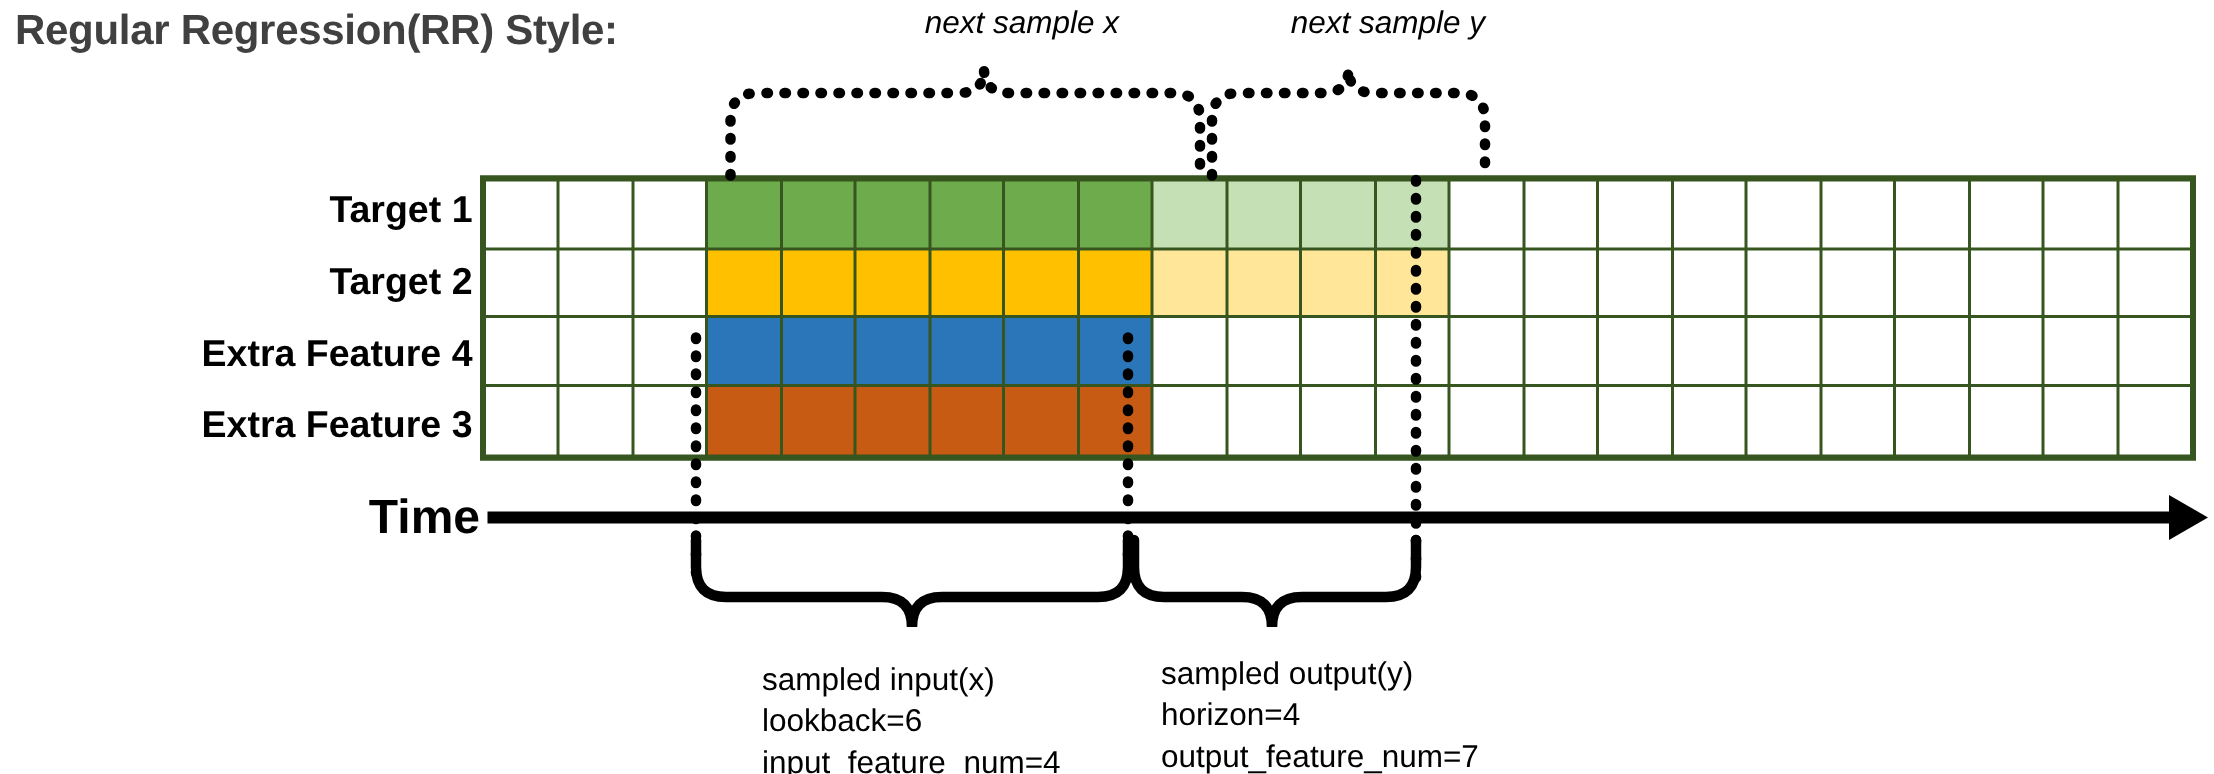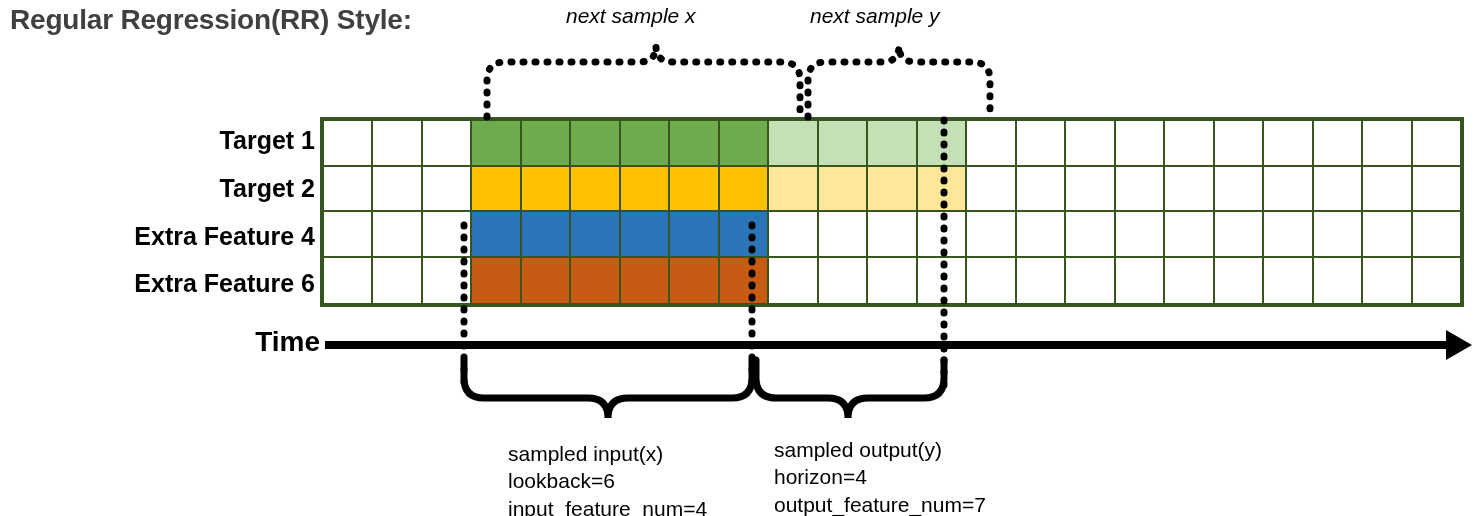--- a/index.html
+++ b/index.html
@@ -48,47 +48,47 @@
   }
   .gcell:last-child{margin-right:0;}
   .grow:last-child .gcell{margin-bottom:0;}
 
   
   #overlay{position:absolute;left:0;top:0;width:1476px;height:516px;pointer-events:none;}
 
   .anno{
     position:absolute;
     font-size:21px;font-style:italic;font-weight:500;color:#000;
-    white-space:nowrap;text-align:left;
+    white-space:nowrap;text-align:right;
   }
 
   .caption{
     position:absolute;
     font-size:21px;color:#000;
     white-space:nowrap;line-height:1.30;margin-top:16px;
   }
   .caption div{white-space:nowrap;}
 
   .timelabel{
     position:absolute;left:150px;top:326px;width:170px;
-    text-align:right;font-size:28px;font-weight:700;color:#000;
+    text-align:right;font-size:32px;font-weight:700;color:#000;
   }
 </style>
 </head>
 <body>
 
 <div id="stage">
 
   <div class="title">Regular Regression(RR) Style:</div>
 
   <div class="labels">
     <div class="rowlabel" style="top:126px;">Target 1</div>
     <div class="rowlabel" style="top:174px;">Target 2</div>
     <div class="rowlabel" style="top:222px;">Extra Feature 4</div>
-    <div class="rowlabel" style="top:269px;">Extra Feature 6</div>
+    <div class="rowlabel" style="top:269px;">Extra Feature 3</div>
   </div>
 
   <div id="grid">
       <div class="grow">
         <div class="gcell" style="background: rgb(255, 255, 255);"></div>
         <div class="gcell" style="background: rgb(255, 255, 255);"></div>
         <div class="gcell" style="background: rgb(255, 255, 255);"></div>
         <div class="gcell" style="background: rgb(109, 171, 76);"></div>
         <div class="gcell" style="background: rgb(109, 171, 76);"></div>
         <div class="gcell" style="background: rgb(109, 171, 76);"></div>

